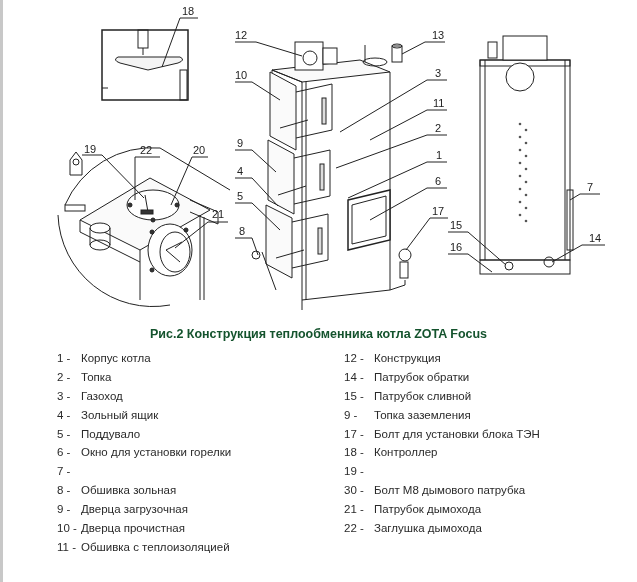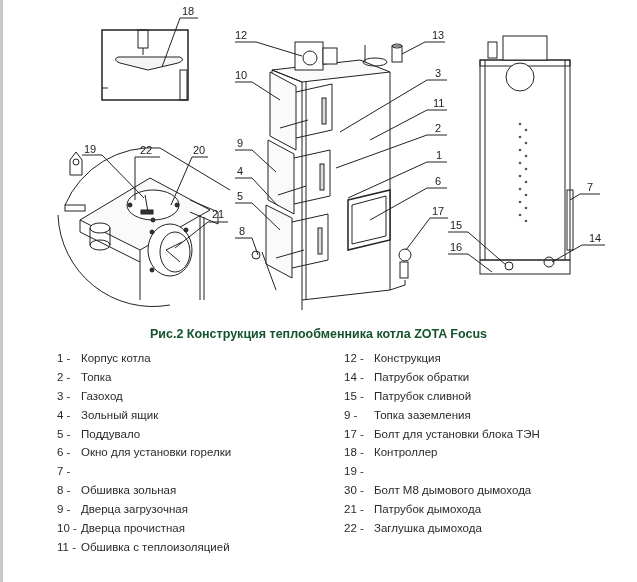--- a/index.html
+++ b/index.html
@@ -309,21 +309,21 @@
     </li>
   <li class="legend-item">
       <span class="legend-num">18 -</span>
       <span>Контроллер</span>
     </li>
   <li class="legend-item">
       <span class="legend-num">19 -</span>
     </li>
   <li class="legend-item">
       <span class="legend-num">30 -</span>
-      <span>Болт М8 дымового дымохода</span>
+      <span>Болт М8 дымового патрубка</span>
     </li>
   <li class="legend-item">
       <span class="legend-num">21 -</span>
       <span>Патрубок дымохода</span>
     </li>
   <li class="legend-item">
       <span class="legend-num">22 -</span>
       <span>Заглушка дымохода</span>
     </li>
 </ul>

